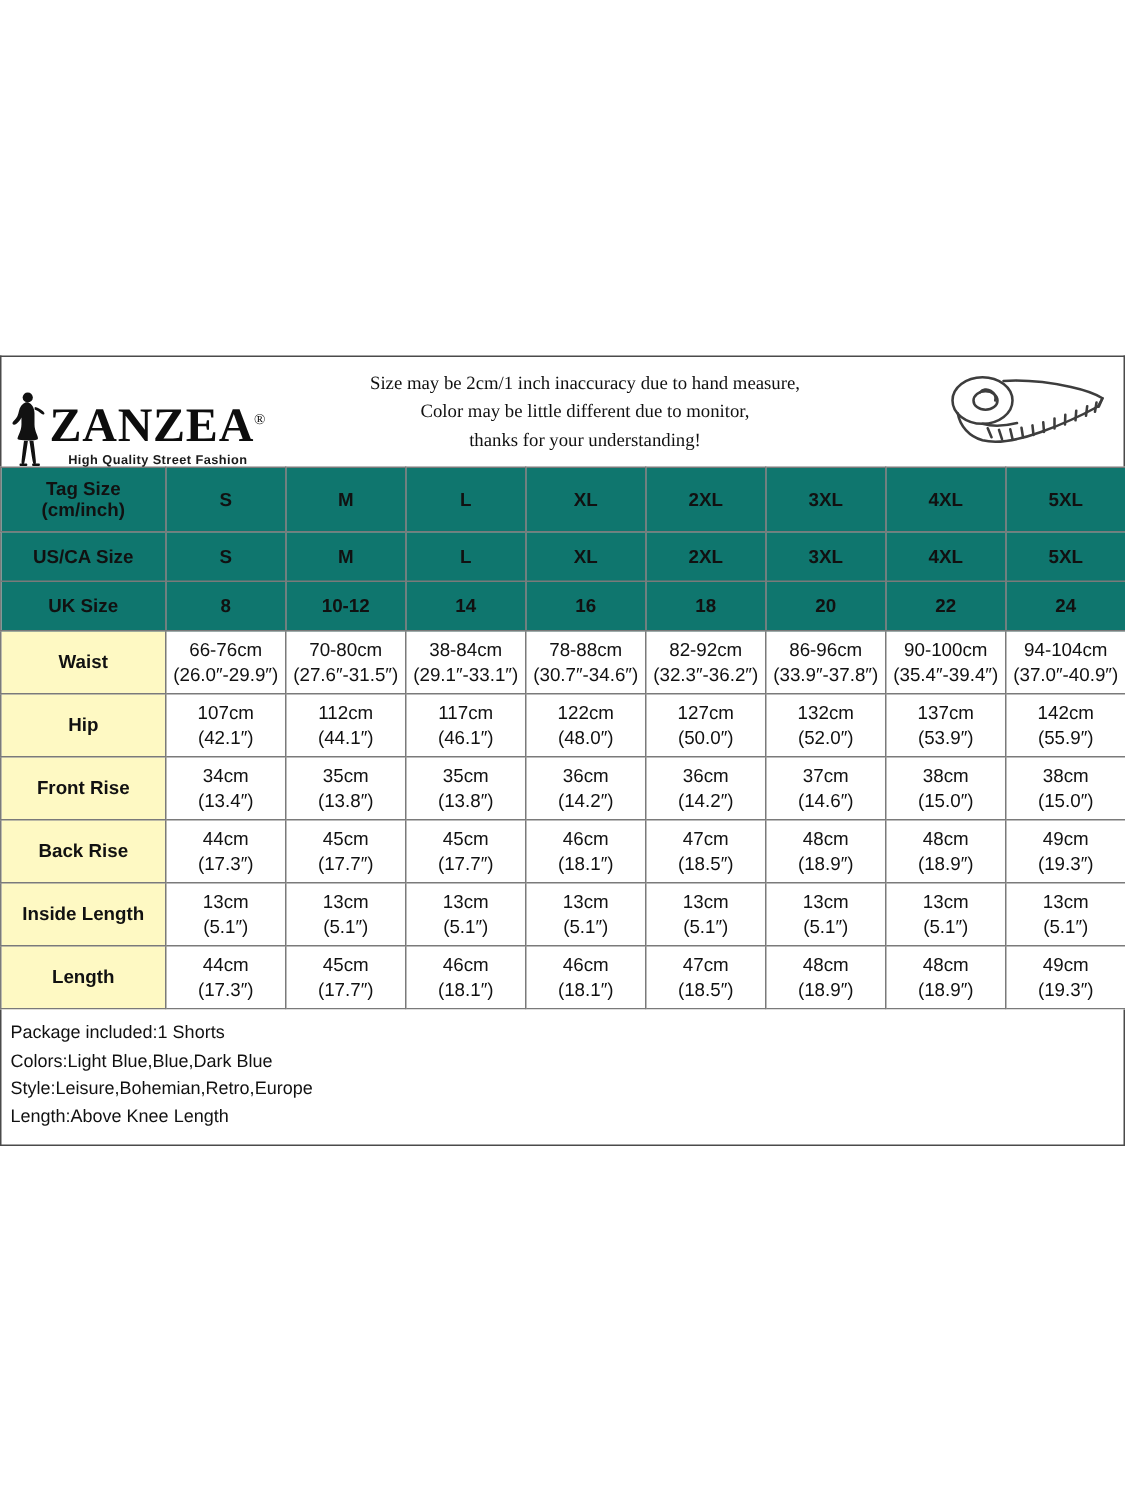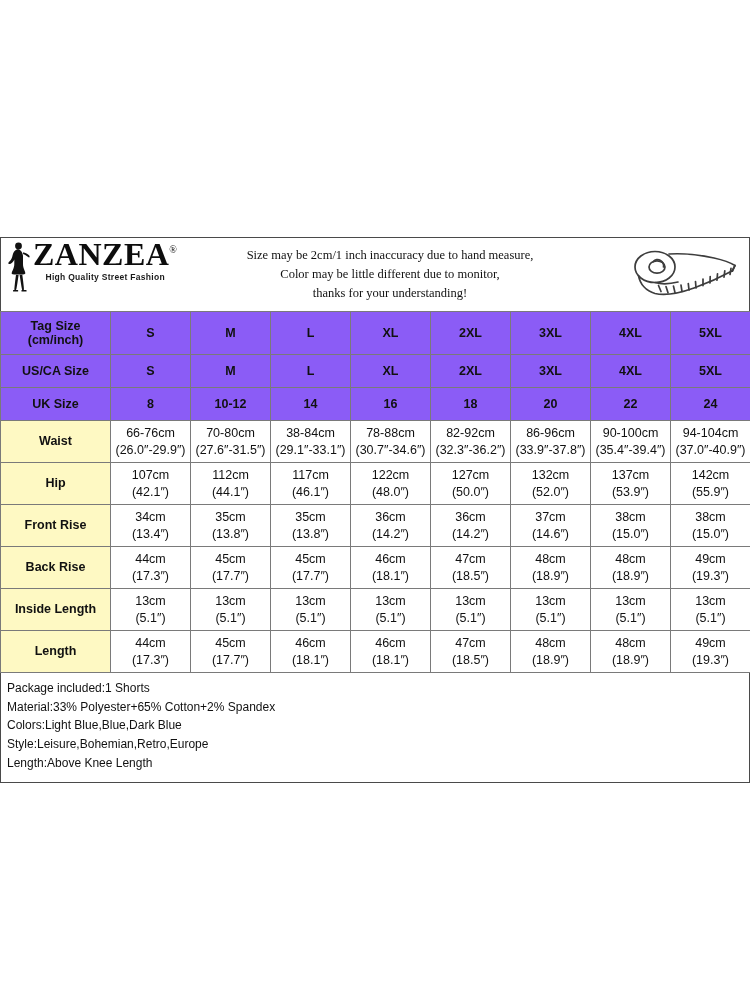--- a/index.html
+++ b/index.html
@@ -30,21 +30,21 @@
     background: #ffffff;
     height: 74px;
     box-sizing: border-box;
   }
   .logo-cell {
     width: 162px;
     flex: 0 0 162px;
     height: 100%;
     position: relative;
     display: flex;
-    align-items: flex-start;
+    align-items: flex-end;
     padding-left: 4px;
     box-sizing: border-box;
   }
   .logo-figure {
     width: 30px;
     height: 52px;
     flex: 0 0 30px;
     margin-top: 2px;
   }
   .logo-text-col {
@@ -101,21 +101,21 @@
   }
   table.size-table td {
     border: 1px solid #7a7a7a;
     text-align: center;
     vertical-align: middle;
     font-size: 12.5px;
     color: #111111;
     padding: 2px 1px;
   }
   table.size-table tr.hdr td {
-    background: #8b5cf6;
+    background: #0f766e;
     font-weight: bold;
     height: 28px;
   }
   table.size-table tr.hdr.tag td {
     height: 38px;
   }
   table.size-table td.rowlabel {
     background: #e8e8e8;
     font-weight: bold;
     width: 110px;
@@ -465,19 +465,18 @@
         <td>
             <span class="cm">49cm</span>
             <span class="inch">(19.3″)</span>
           </td>
       </tr>
     </tbody>
   </table>
 
   <div class="desc-block">
     <div class="desc-line">Package included:1 Shorts</div>
-    <div class="desc-line">Material:33% Polyester+65% Cotton+2% Spandex</div>
     <div class="desc-line">Colors:Light Blue,Blue,Dark Blue</div>
     <div class="desc-line">Style:Leisure,Bohemian,Retro,Europe</div>
     <div class="desc-line">Length:Above Knee Length</div>
   </div>
 
 </div>
 
 </body></html>

